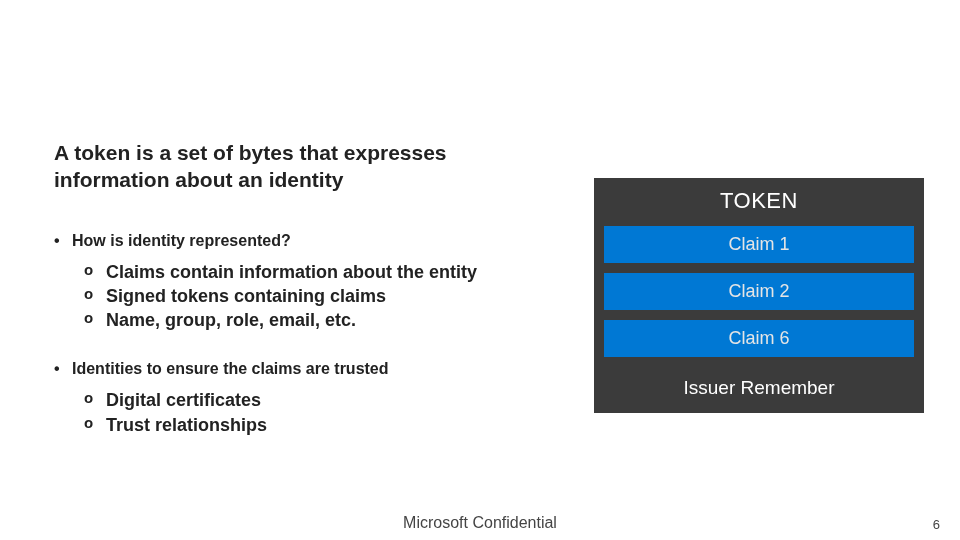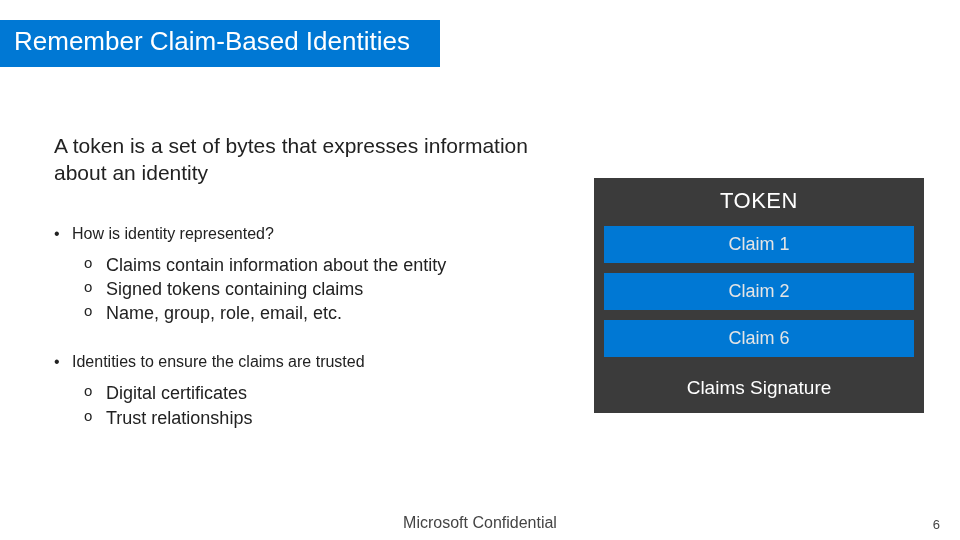--- a/index.html
+++ b/index.html
@@ -10,22 +10,23 @@
     left: 0; top: 20px;
     background: #0078d4;
     color: #fff;
     padding: 6px 18px 10px 14px;
     font-size: 26px;
     font-weight: 350;
     min-width: 440px;
   }
   .body {
     position: absolute;
-    left: 54px; top: 132px;
+    left: 54px; top: 139px;
     width: 480px;
+    font-weight: bold;
   }
   .body-intro {
     font-size: 21px;
     line-height: 1.3;
     margin-bottom: 38px;
   }
   .bullet-1 {
     font-size: 16px;
     margin-bottom: 10px;
     position: relative;
@@ -98,21 +99,20 @@
     right: 20px;
     font-size: 13px;
     color: #444;
   }
 </style>
 </head>
 <body>
 
 <div class="slide">
 
-  <div class="title-bar">Remember Claim-Based Identities</div>
 
   <div class="body">
     <div class="body-intro">A token is a set of bytes that expresses information about an identity</div>
 
     <div class="bullet-1">How is identity represented?</div>
     <div class="sub-list">
       <div class="bullet-2">Claims contain information about the entity</div>
       <div class="bullet-2">Signed tokens containing claims</div>
       <div class="bullet-2">Name, group, role, email, etc.</div>
     </div>
@@ -122,19 +122,19 @@
       <div class="bullet-2">Digital certificates</div>
       <div class="bullet-2">Trust relationships</div>
     </div>
   </div>
 
   <div class="token-box">
     <div class="token-header">TOKEN</div>
     <div class="claim">Claim 1</div>
     <div class="claim">Claim 2</div>
     <div class="claim">Claim 6</div>
-    <div class="issuer">Claims Signature</div>
+    <div class="issuer">Issuer Remember</div>
   </div>
 
   <div class="footer">Microsoft Confidential</div>
   <div class="page-num">6</div>
 
 </div>
 
 </body></html>

